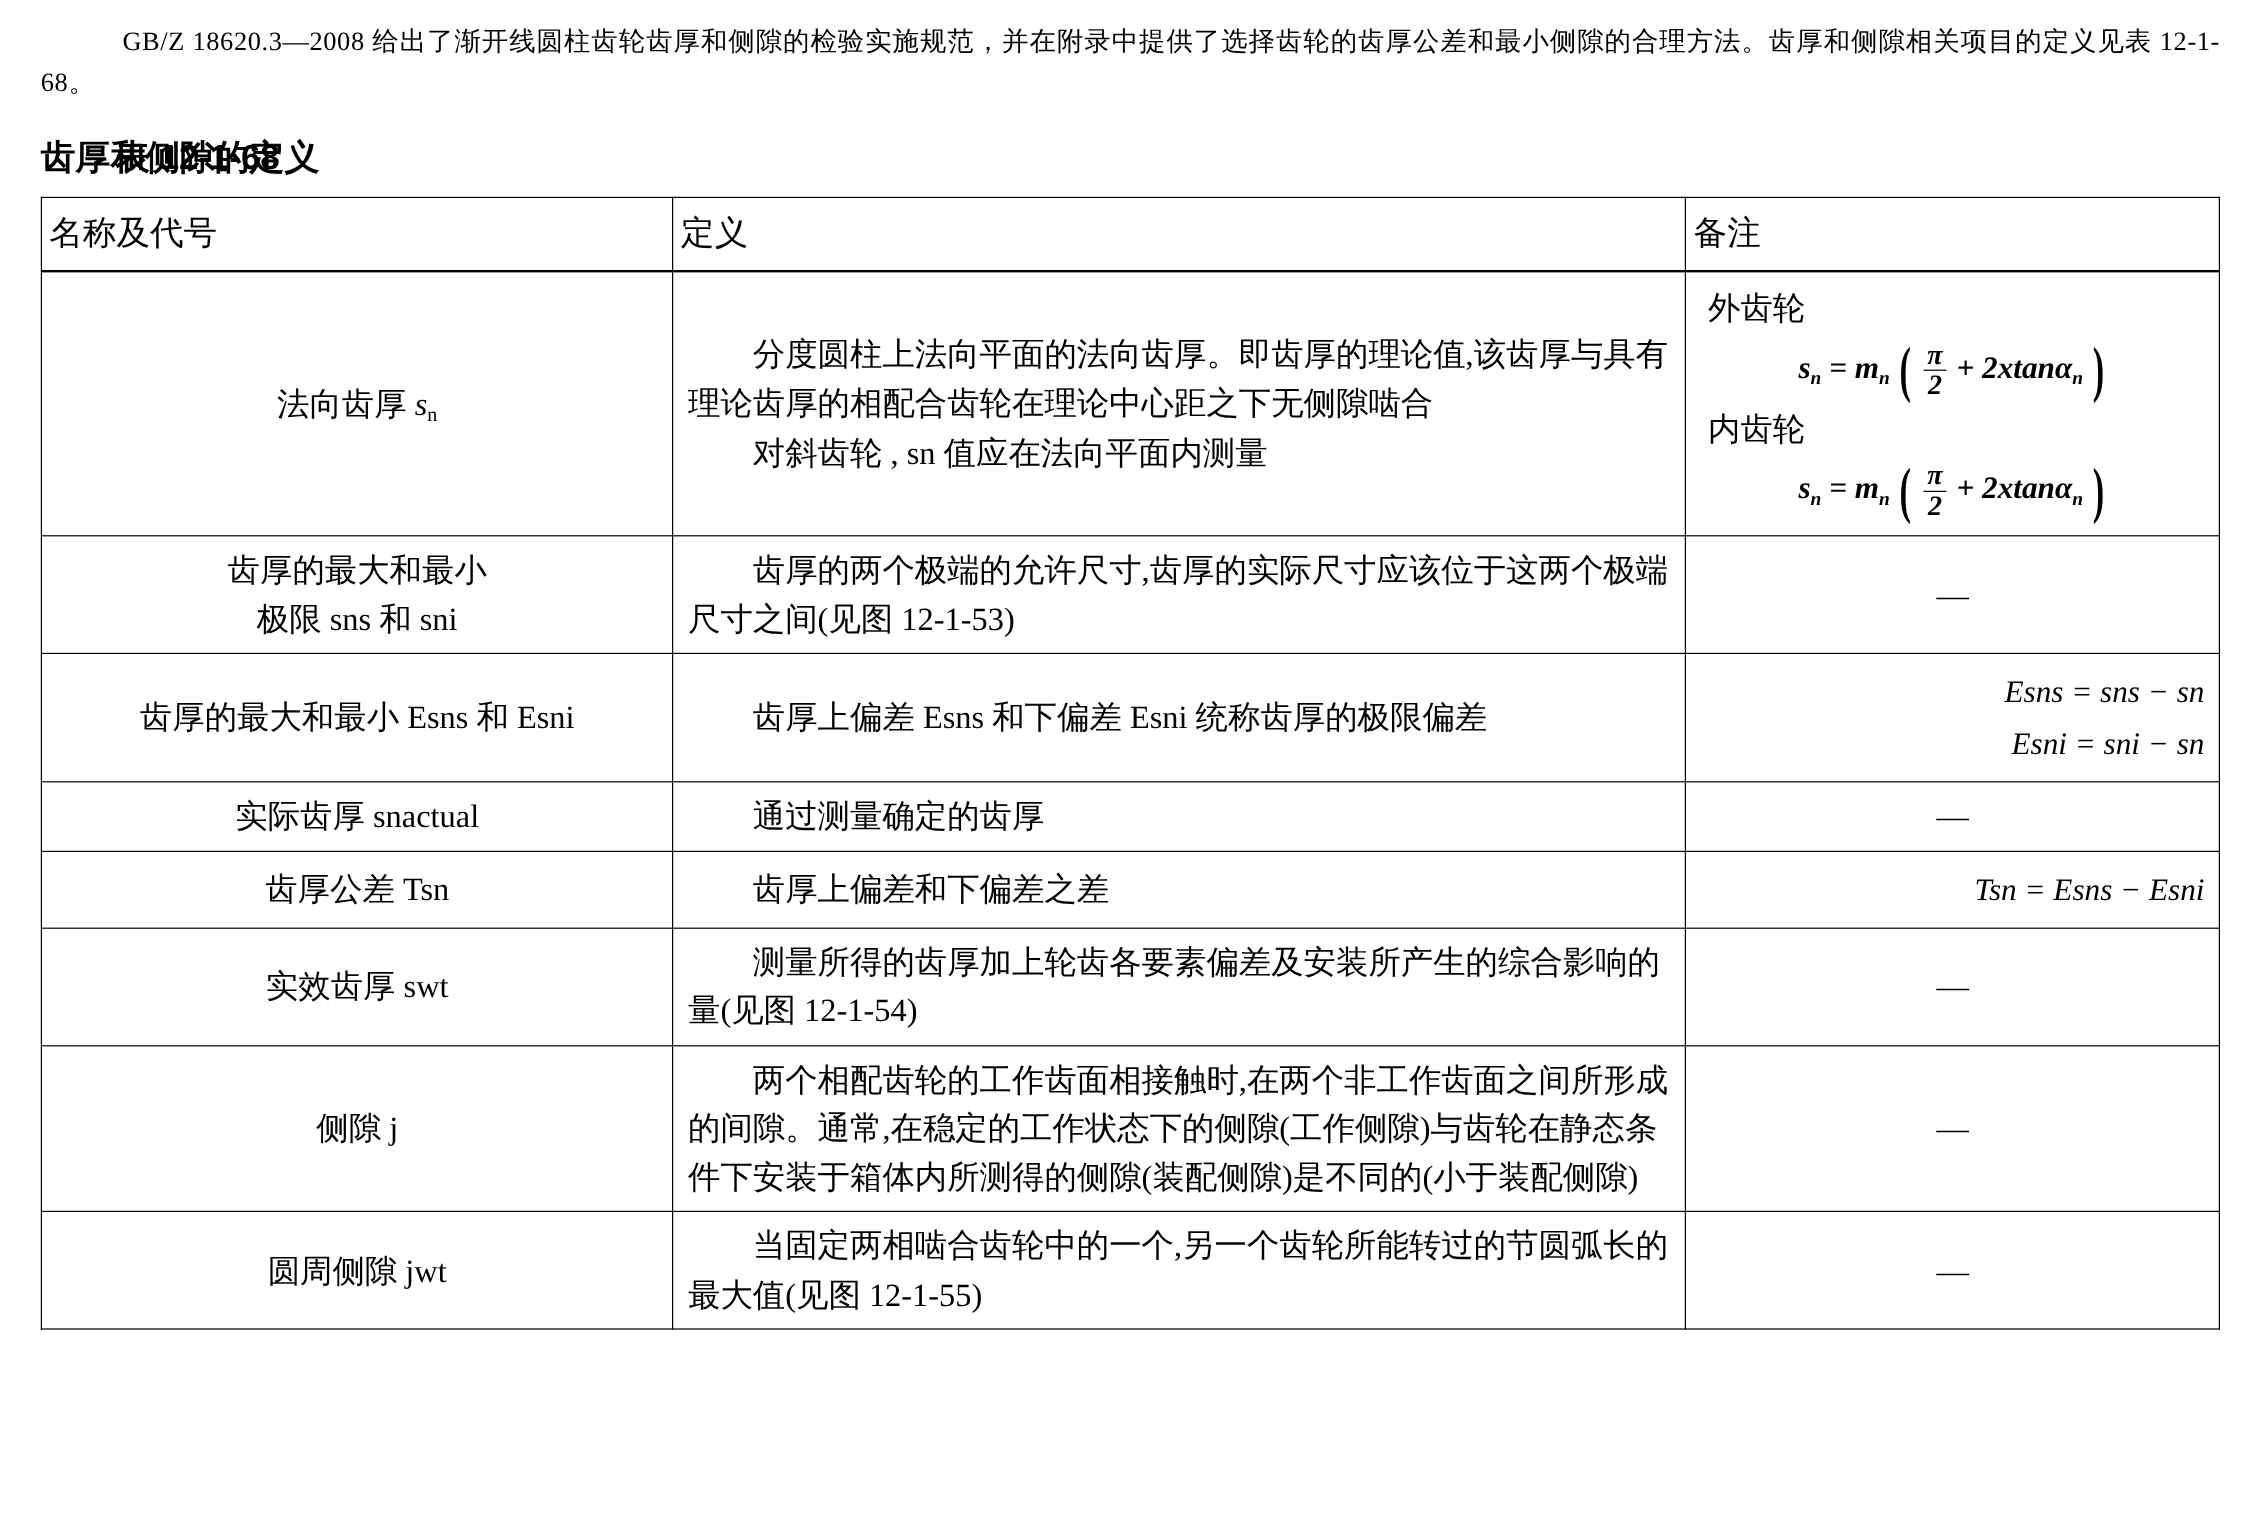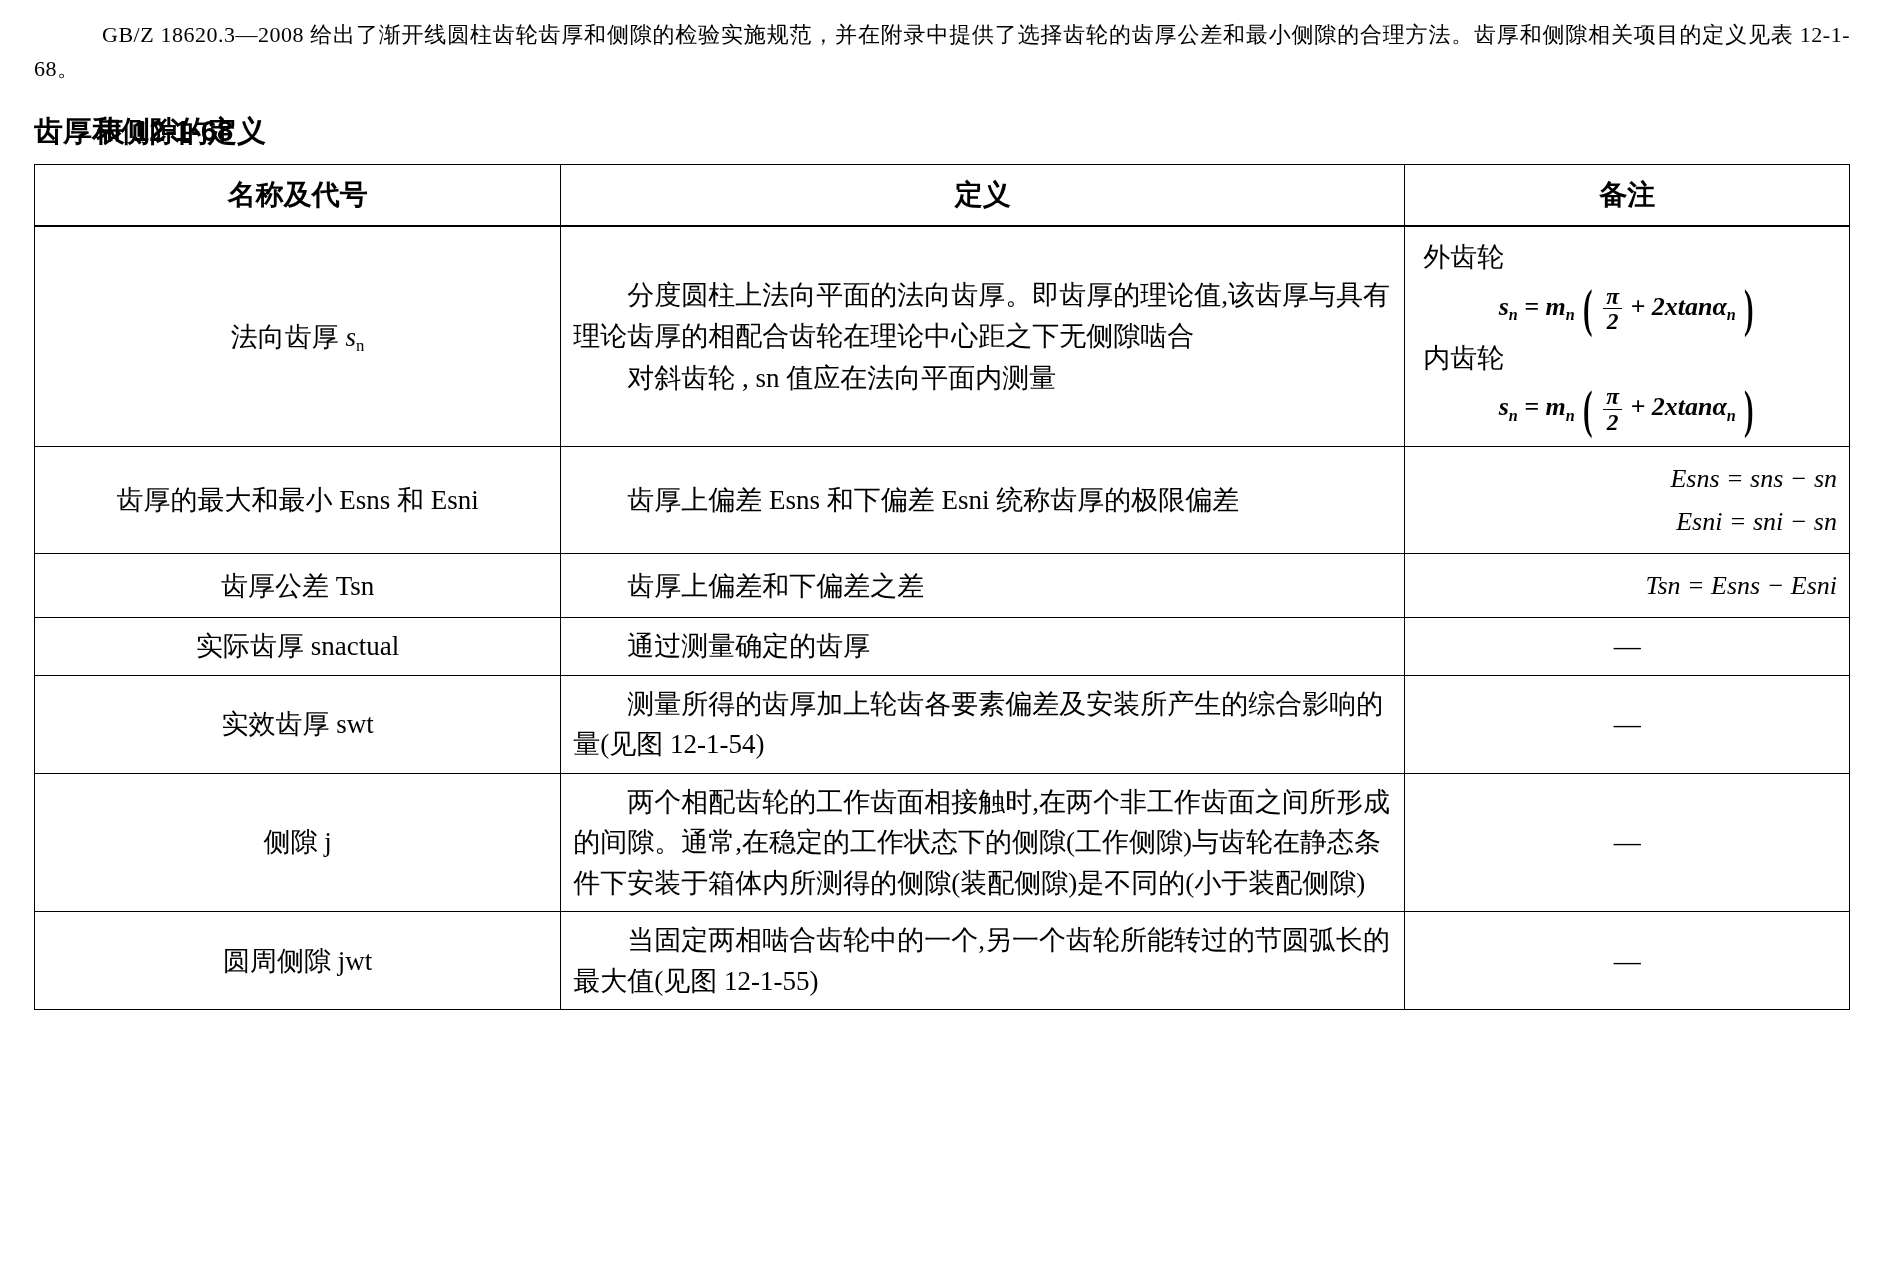--- a/index.html
+++ b/index.html
@@ -67,22 +67,22 @@
 
   table.def-table th,
   table.def-table td {
     border: 1px solid #000;
     padding: 8px 12px;
     font-size: 27px;
     vertical-align: middle;
     line-height: 1.5;
   }
   table.def-table thead th {
-    text-align: center;
-    font-weight: bold;
+    text-align: left;
+    font-weight: normal;
     font-size: 28px;
     padding: 9px 6px;
   }
   table.def-table tbody tr:first-child td { border-top-width: 2px; }
 
   .cell-name {
     text-align: center;
     font-size: 28px;
   }
   .cell-def {
@@ -195,51 +195,61 @@
           <div class="formula">
             <span class="ital">s</span><sub>n</sub> = <span class="ital">m</span><sub>n</sub>
             <span class="paren">(</span>
             <span class="frac"><span class="num">π</span><span class="den">2</span></span>
             + 2<span class="ital">x</span>tan<span class="ital">α</span><sub>n</sub>
             <span class="paren">)</span>
           </div>
         </td>
       </tr>
 
+      <tr>
+        <td class="cell-name">
+          <div>齿厚的最大和最小</div>
+          <div>极限 sns 和 sni</div>
+        </td>
+        <td class="cell-def">
+          <p>齿厚的两个极端的允许尺寸,齿厚的实际尺寸应该位于这两个极端尺寸之间(见图 12-1-53)</p>
+        </td>
+        <td class="cell-note dash">—</td>
+      </tr>
 
       <tr>
         <td class="cell-name">齿厚的最大和最小 Esns 和 Esni</td>
         <td class="cell-def">
           <p>齿厚上偏差 Esns 和下偏差 Esni 统称齿厚的极限偏差</p>
         </td>
         <td class="cell-note">
           <div class="note-eq">Esns = sns − sn</div>
           <div class="note-eq">Esni = sni − sn</div>
         </td>
       </tr>
 
       <tr>
+        <td class="cell-name">实际齿厚 snactual</td>
+        <td class="cell-def">
+          <p style="text-indent:2em">通过测量确定的齿厚</p>
+        </td>
+        <td class="cell-note dash">—</td>
+      </tr>
+
+      <tr>
         <td class="cell-name">齿厚公差 Tsn</td>
         <td class="cell-def">
           <p style="text-indent:2em">齿厚上偏差和下偏差之差</p>
         </td>
         <td class="cell-note">
           <div class="note-eq">Tsn = Esns − Esni</div>
         </td>
       </tr>
 
       <tr>
-        <td class="cell-name">实际齿厚 snactual</td>
-        <td class="cell-def">
-          <p style="text-indent:2em">通过测量确定的齿厚</p>
-        </td>
-        <td class="cell-note dash">—</td>
-      </tr>
-
-      <tr>
         <td class="cell-name">实效齿厚 swt</td>
         <td class="cell-def">
           <p>测量所得的齿厚加上轮齿各要素偏差及安装所产生的综合影响的量(见图 12-1-54)</p>
         </td>
         <td class="cell-note dash">—</td>
       </tr>
 
       <tr>
         <td class="cell-name">侧隙 j</td>
         <td class="cell-def">

